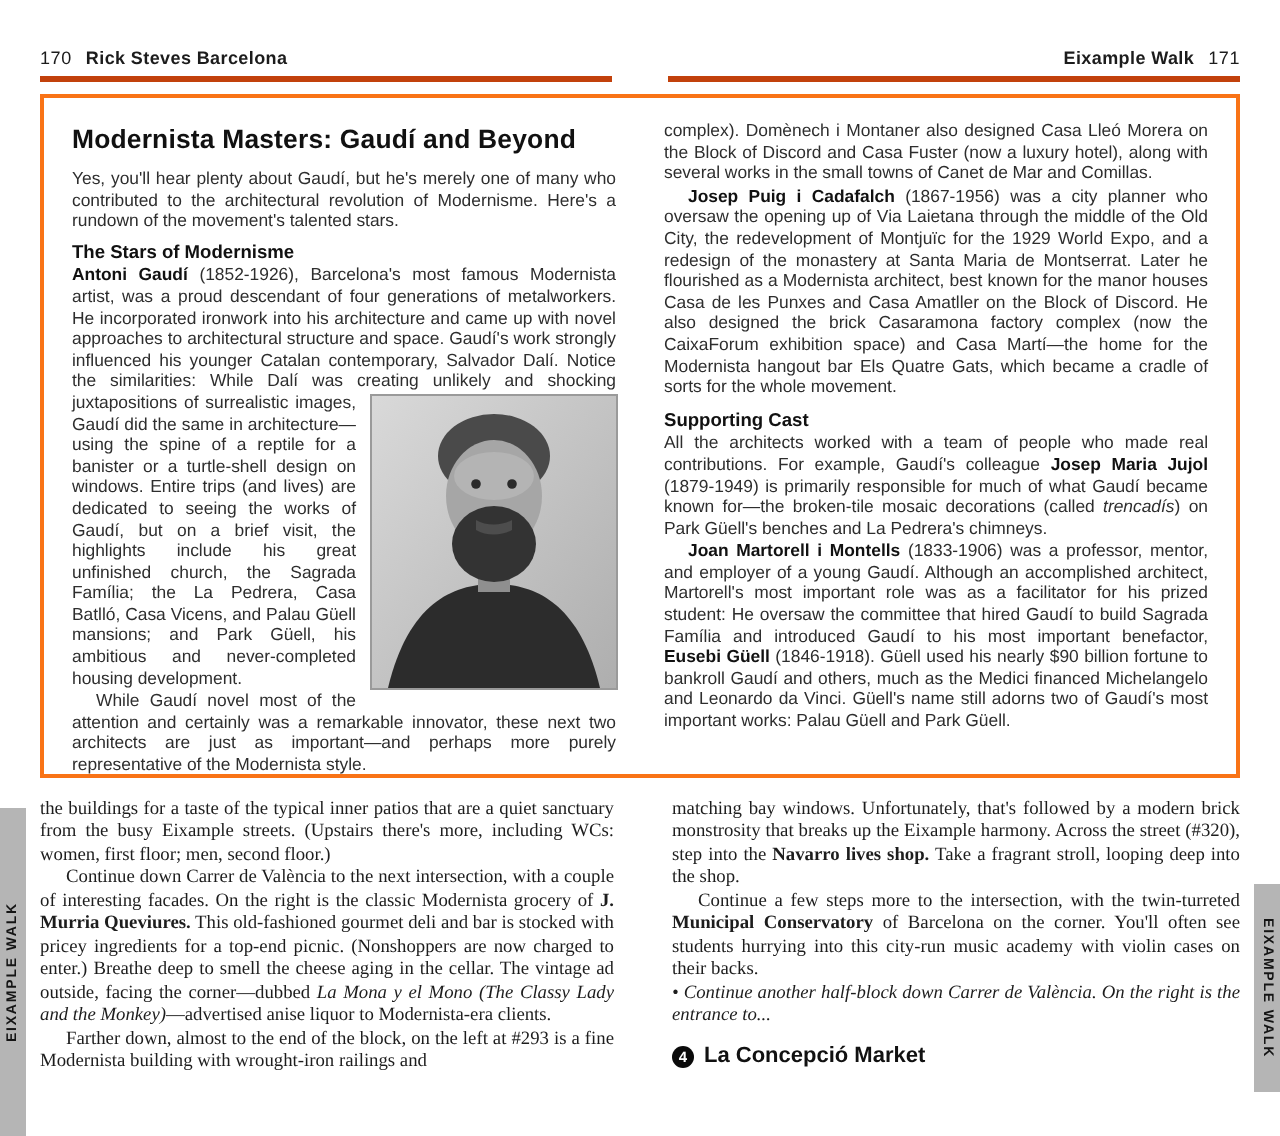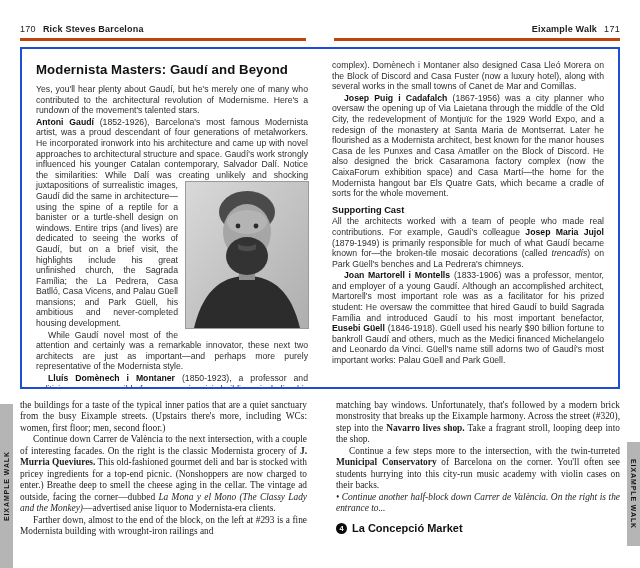--- a/index.html
+++ b/index.html
@@ -13,21 +13,21 @@
     font-size:9px;border-bottom:3px solid #c2410c;padding-bottom:4px;
     color:#1c1c1c;
   }
   .pg-header.left{left:20px;width:286px;}
   .pg-header.right{left:334px;width:286px;justify-content:flex-end;}
   .pg-num{font-weight:400;letter-spacing:.3px;}
   .pg-title{font-weight:700;letter-spacing:.2px;}
   
   .feature-box{
     position:absolute;left:20px;top:47px;width:600px;height:342px;
-    box-sizing:border-box;border:2px solid #1d4ed8;background:#fff;
+    box-sizing:border-box;border:2px solid #f97316;background:#fff;
     padding:11px 14px 8px 14px;overflow:hidden;
   }
   .box-cols{display:flex;gap:24px;height:100%;}
   .box-col{flex:1;min-width:0;font-size:8.7px;line-height:10.6px;
     color:#2e2e2e;text-align:justify;}
   .box-title{
     font-size:13.2px;font-weight:700;color:#111;letter-spacing:.1px;
     margin:2px 0 7px 0;line-height:15px;
   }
   .box-col p{margin:0 0 1px 0;}
@@ -83,20 +83,21 @@
 <div class="pg-header right">
   <span class="pg-title">Eixample Walk</span>
   <span class="pg-num">171</span>
 </div>
 
 <div class="feature-box">
   <div class="box-cols">
     <div class="box-col">
       <div class="box-title">Modernista Masters: Gaudí and Beyond</div>
       <p>Yes, you'll hear plenty about Gaudí, but he's merely one of many who contributed to the architectural revolution of Modernisme. Here's a rundown of the movement's talented stars.</p>
+      <div class="box-h first">The Stars of Modernisme</div>
       <p><b class="nm">Antoni Gaudí</b><span> (1852-1926), Barcelona's most famous Modernista artist, was a proud descendant of four generations of metalworkers. He incorporated ironwork into his architecture and came up with novel approaches to architectural structure and space. Gaudí's work strongly influenced his younger Catalan contemporary, Salvador Dalí. Notice the similarities: While Dalí was creating </span><span class="photo-float"><svg width="122" height="146" viewBox="0 0 122 146" xmlns="http://www.w3.org/2000/svg">
               <defs>
                 <linearGradient id="bgph" x1="0" y1="0" x2="1" y2="1">
                   <stop offset="0" stop-color="#d9d9d9"></stop>
                   <stop offset="1" stop-color="#aeaeae"></stop>
                 </linearGradient>
               </defs>
               <rect width="122" height="146" fill="url(#bgph)"></rect>
               <path d="M8 146 C 18 104 40 94 61 94 C 82 94 104 104 114 146 Z" fill="#2c2c2c"></path>
               <rect x="53" y="80" width="16" height="18" fill="#8f8f8f"></rect>

